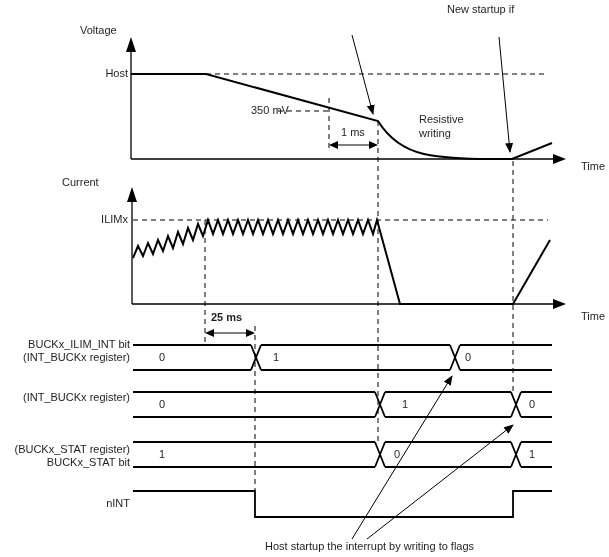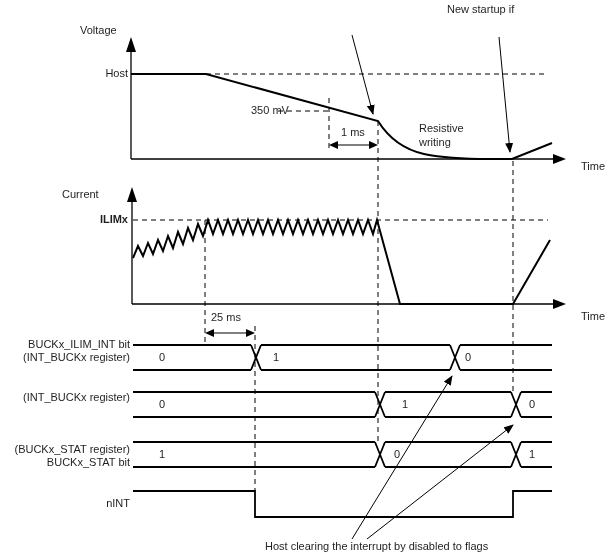--- a/index.html
+++ b/index.html
@@ -109,30 +109,30 @@
   <div class="lbl r" style="left:46px;top:67px;width:82px;">Host</div>
 
 
   <div class="lbl c note2" style="left:447px;top:2px;width:101px;">
     <div>New startup if</div>
   </div>
 
   <span class="lbl" style="left:235px;top:104px;margin-left:16px;">350 mV</span>
   <span class="lbl" style="left:341px;top:126px;">1 ms</span>
 
-  <div class="lbl c" style="left:419px;top:121px;width:54px;line-height:14px;">
+  <div class="lbl c" style="left:419px;top:112px;width:54px;line-height:14px;">
     <div>Resistive</div>
     <div>writing</div>
   </div>
 
   <span class="lbl" style="left:581px;top:160px;">Time</span>
 
-  <span class="lbl" style="left:62px;top:176px;margin-top:12px;">Current</span>
-  <div class="lbl r" style="left:46px;top:213px;width:82px;font-weight:bold;">ILIMx</div>
-  <span class="lbl" style="left:211px;top:311px;">25 ms</span>
+  <span class="lbl" style="left:62px;top:176px;">Current</span>
+  <div class="lbl r" style="left:46px;top:213px;width:82px;">ILIMx</div>
+  <span class="lbl" style="left:211px;top:311px;font-weight:bold;">25 ms</span>
   <span class="lbl" style="left:581px;top:310px;">Time</span>
 
   <div class="siglabel" style="top:338px;">
     <div>BUCKx_ILIM_INT bit</div>
     <div>(INT_BUCKx register)</div>
   </div>
   <div class="siglabel" style="top:391px;">
     <div>(INT_BUCKx register)</div>
   </div>
   <div class="siglabel" style="top:443px;">
@@ -146,15 +146,15 @@
   <span class="bit" style="left:461px;top:351px;">0</span>
 
   <span class="bit" style="left:155px;top:398px;">0</span>
   <span class="bit" style="left:398px;top:398px;">1</span>
   <span class="bit" style="left:525px;top:398px;">0</span>
 
   <span class="bit" style="left:155px;top:448px;">1</span>
   <span class="bit" style="left:390px;top:448px;">0</span>
   <span class="bit" style="left:525px;top:448px;">1</span>
 
-  <span class="lbl" style="left:265px;top:540px;">Host clearing the interrupt by disabled to flags</span>
+  <span class="lbl" style="left:265px;top:540px;">Host startup the interrupt by writing to flags</span>
 
 </div>
 
 </body></html>

